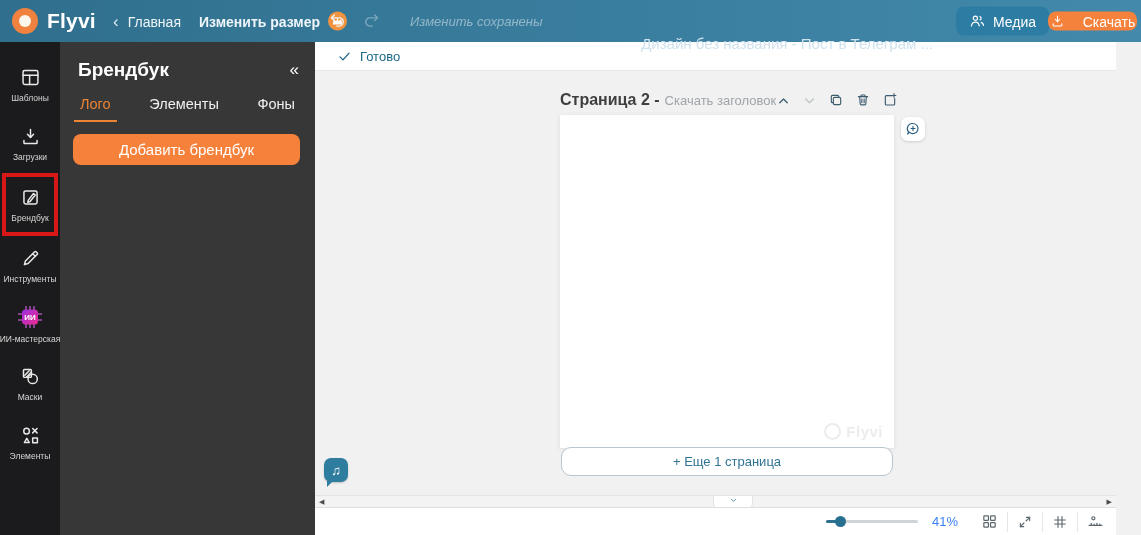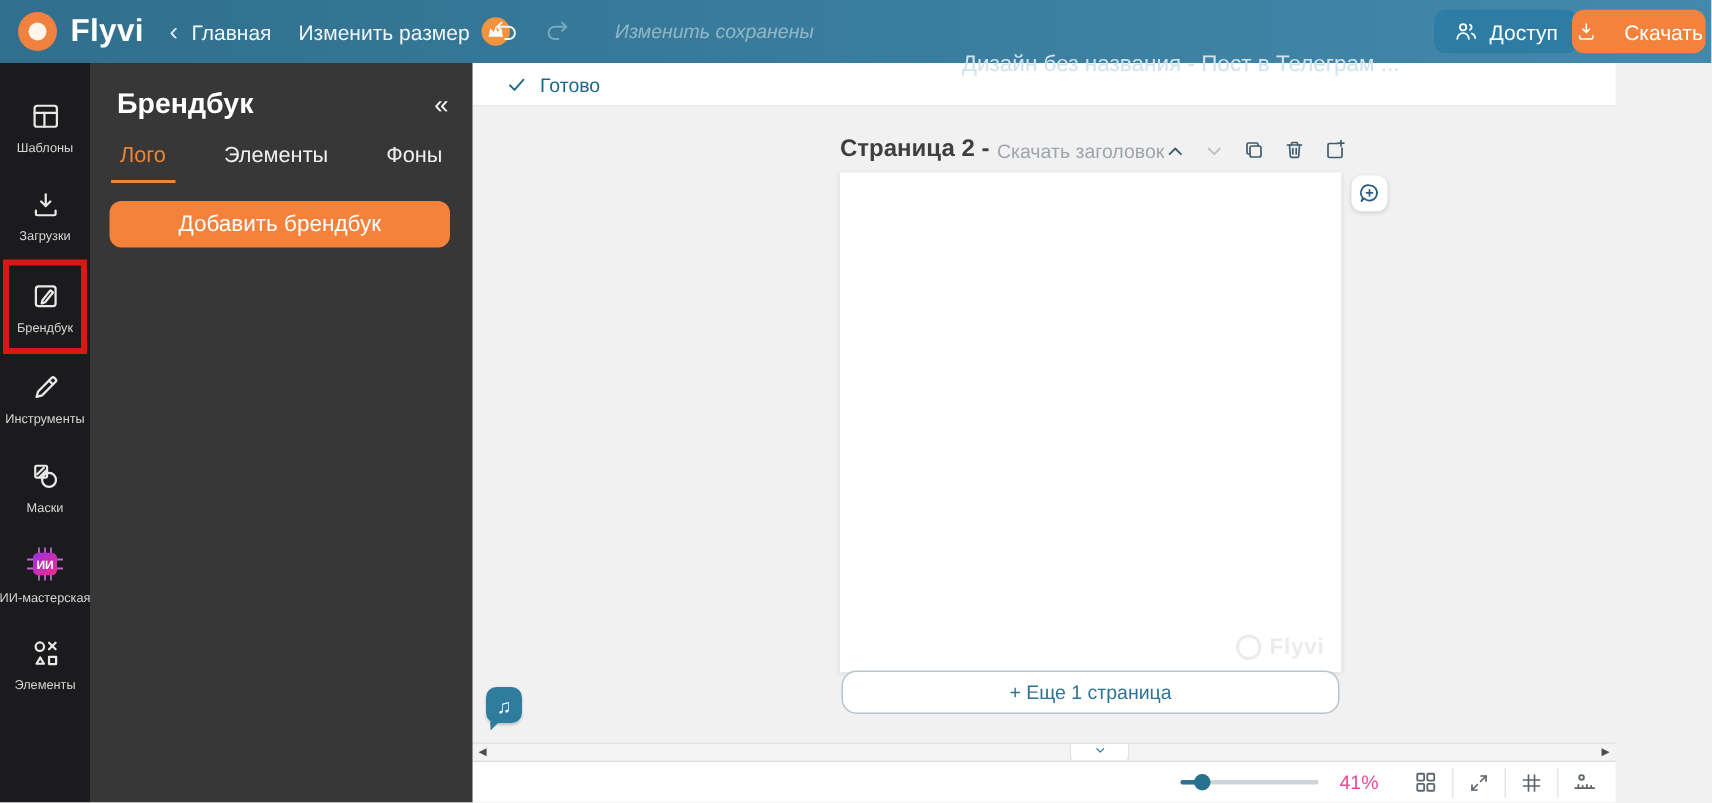--- a/index.html
+++ b/index.html
@@ -14,29 +14,29 @@
   
   .topbar{position:absolute;left:0;top:0;width:1141px;height:42px;
     background:linear-gradient(90deg,#306f8d 0%,#3a7e9f 55%,#4289ab 100%);z-index:30;}
   .topbar>*{position:absolute;top:50%;transform:translateY(-50%);}
   .logo{left:12px;display:flex;align-items:center;gap:9px;}
   .logo-disc{width:26px;height:26px;border-radius:50%;background:#f0813f;display:flex;align-items:center;justify-content:center;}
   .logo-hole{width:12px;height:12px;border-radius:50%;background:#fdf6ec;}
   .logo-text{color:#fff;font-size:21px;font-weight:700;letter-spacing:.2px;}
   .tb-back{left:113px;display:flex;align-items:center;gap:9px;color:#eef6fa;font-size:14px;font-weight:500;cursor:pointer;}
   .tb-back .chev{font-size:17px;line-height:1;color:#dcebf3;}
-  .tb-resize{left:199px;display:flex;align-items:center;gap:8px;color:#eef6fa;font-size:14px;font-weight:400;cursor:pointer;}
+  .tb-resize{left:199px;display:flex;align-items:center;gap:8px;color:#eef6fa;font-size:14px;font-weight:700;cursor:pointer;}
   .crown-badge{width:19px;height:19px;border-radius:50%;background:#f2933f;display:flex;align-items:center;justify-content:center;}
   .tb-undo{left:328px;color:#eef6fa;cursor:pointer;}
   .tb-redo{left:362px;color:#eef6fa;opacity:.38;}
   .tb-saved{left:410px;color:rgba(255,255,255,.45);font-size:13px;font-style:italic;}
   .tb-title{right:208px;color:#cfe2ee;font-size:15px;white-space:nowrap;margin-top:22px;}
   .btn-access{left:956px;height:29px;padding:0 13px;border-radius:8px;background:#2c7ca4;
     display:flex;align-items:center;gap:7px;color:#fff;font-size:14px;cursor:pointer;}
-  .btn-download{left:1048px;height:29px;width:89px;box-sizing:border-box;border-radius:8px;background:#f5823c;
+  .btn-download{left:1048px;height:19px;width:89px;box-sizing:border-box;border-radius:8px;background:#f5823c;
     display:flex;align-items:center;justify-content:center;gap:18px;color:#fff;font-size:14px;cursor:pointer;text-align:right;}
 
   
   .rail{position:absolute;left:0;top:42px;width:60px;height:493px;background:#1b1b1d;z-index:20;
     display:flex;flex-direction:column;align-items:stretch;padding-top:13px;box-sizing:border-box;}
   .rail-item{height:59px;display:flex;flex-direction:column;align-items:center;justify-content:center;gap:5px;
     color:#e9e9e9;cursor:pointer;box-sizing:border-box;}
   .rail-item .rlabel{font-size:8.5px;color:#d6d6d6;white-space:nowrap;}
   .rail-item.highlighted{border:4px solid #d81717;margin:0 2px;height:63px;}
   .ai-chip{position:relative;}
@@ -45,21 +45,21 @@
   .panel{position:absolute;left:60px;top:42px;width:255px;height:493px;background:#373737;z-index:20;box-sizing:border-box;}
   .panel-title{position:absolute;left:18px;top:17px;color:#fff;font-size:19px;font-weight:700;}
   .panel-collapse{position:absolute;right:16px;top:18px;color:#fff;font-size:17px;cursor:pointer;}
   .tabs{position:absolute;left:14px;right:14px;top:50px;height:30px;display:flex;justify-content:space-between;}
   .tab{font-size:14.5px;color:#f0f0f0;padding:4px 6px 0 6px;cursor:pointer;}
   .tab.active{color:#ec8435;border-bottom:2.5px solid #ec8435;}
   .panel-add-btn{position:absolute;left:13px;right:15px;top:92px;height:31px;border-radius:8px;background:#f6813b;
     display:flex;align-items:center;justify-content:center;color:#fff;font-size:15px;font-weight:500;cursor:pointer;}
 
   
-  .canvas-area{position:absolute;left:315px;top:42px;width:762px;height:493px;background:#f1f1f2;}
+  .canvas-area{position:absolute;left:315px;top:42px;width:762px;height:493px;background:#f1f1f2;padding-left:39px;}
   .done-strip{position:absolute;left:0;top:0;right:0;height:28px;background:#fff;border-bottom:1px solid #e8e8e8;
     display:flex;align-items:center;padding-left:22px;gap:8px;color:#1c6888;}
   .done-label{font-size:13px;font-weight:500;}
   .page-header{position:absolute;left:245px;top:49px;width:334px;display:flex;align-items:center;}
   .page-header .ptitle{font-size:16px;font-weight:700;color:#3f3f3f;white-space:nowrap;}
   .page-header .pplaceholder{font-size:13px;color:#9fa5ab;margin-left:5px;white-space:nowrap;}
   .ph-icons{margin-left:auto;display:flex;align-items:center;gap:11px;}
   .ph-icons .phi{color:#3e5d6e;cursor:pointer;}
   .ph-icons .phi.disabled{color:#bcc2c6;}
   .page{position:absolute;left:245px;top:73px;width:334px;height:333px;background:#fff;
@@ -82,21 +82,21 @@
     display:flex;align-items:center;justify-content:space-between;padding:0 4px;box-sizing:border-box;}
   .hs-arrow{font-size:7px;color:#4c4c4c;line-height:1;cursor:pointer;}
 
   
   .bottombar{position:absolute;left:0;right:0;bottom:0;height:27px;background:#fff;border-top:1px solid #dedede;z-index:4;
     display:flex;align-items:center;justify-content:flex-end;padding-right:3px;}
   .slider{position:relative;width:92px;height:11px;margin-right:10px;cursor:pointer;}
   .slider-track{position:absolute;left:0;right:0;top:4px;height:3px;background:#cfd4d8;border-radius:2px;}
   .slider-fill{position:absolute;left:0;top:4px;height:3px;width:15px;background:#2e7191;border-radius:2px;}
   .slider-handle{position:absolute;left:9px;top:0;width:11px;height:11px;border-radius:50%;background:#27708f;}
-  .zoom-pct{font-size:13px;color:#ec4899;margin-right:14px;min-width:30px;text-align:right;}
+  .zoom-pct{font-size:13px;color:#3b82f6;margin-right:14px;min-width:30px;text-align:right;}
   .bb-icon{color:#5c666d;margin:0 9px;cursor:pointer;}
   .bb-div{width:1px;height:20px;background:#e6e6e6;}
 </style>
 </head>
 <body>
 
 <div class="topbar">
   <div class="logo">
     <span class="logo-disc">
         <span class="logo-hole"></span>
@@ -131,21 +131,21 @@
   <div class="tb-title">Дизайн без названия - Пост в Телеграм ...</div>
   <div class="btn-access">
     <span>
       <svg class="ic" width="17" height="17" viewBox="0 0 24 24">
           <circle cx="9" cy="8" r="3"></circle>
           <path d="M3.5 19c.5-3.4 2.6-5.4 5.5-5.4s5 2 5.5 5.4"></path>
           <path d="M15.5 5.6a2.6 2.6 0 0 1 0 4.8"></path>
           <path d="M17.3 13.9c1.8.7 2.9 2.2 3.2 4.3"></path>
         </svg>
     </span>
-    <span>Доступ</span>
+    <span>Медиа</span>
   </div>
   <div class="btn-download">
     <span>
       <svg class="ic" width="15" height="15" viewBox="0 0 24 24">
           <path d="M12 4v9"></path>
           <path d="M8.5 9.5L12 13l3.5-3.5"></path>
           <path d="M5 16.5v2A1.5 1.5 0 0 0 6.5 20h11a1.5 1.5 0 0 0 1.5-1.5v-2"></path>
         </svg>
     </span>
     <span>Скачать</span>
@@ -183,31 +183,20 @@
     <span class="rlabel">Брендбук</span>
   </div>
   <div class="rail-item">
     <span>
       <svg class="ic" width="21" height="21" viewBox="0 0 24 24">
           <path d="M5 19l1.2-4.2L16.5 4.5a1.5 1.5 0 0 1 2.1 0l.9.9a1.5 1.5 0 0 1 0 2.1L9.2 17.8 5 19z"></path>
           <line x1="14.5" y1="6.5" x2="17.5" y2="9.5"></line>
         </svg>
     </span>
     <span class="rlabel">Инструменты</span>
-  </div>
-  <div class="rail-item">
-    <span>
-      <svg class="ic" width="21" height="21" viewBox="0 0 24 24">
-          <rect x="4" y="4" width="9" height="9" rx="1"></rect>
-          <line x1="5.5" y1="10.5" x2="10.5" y2="5.5"></line>
-          <line x1="7.5" y1="12.5" x2="12.5" y2="7.5"></line>
-          <circle cx="14.5" cy="14.8" r="5.3"></circle>
-        </svg>
-    </span>
-    <span class="rlabel">Маски</span>
   </div>
   <div class="rail-item">
     <span class="ai-chip">
       <svg width="26" height="24" viewBox="0 0 26 24">
         <defs>
             <linearGradient id="aig" x1="0" y1="0" x2="1" y2="1">
               <stop offset="0" stop-color="#9b30e0"></stop>
               <stop offset="1" stop-color="#ee2b8e"></stop>
             </linearGradient>
           </defs>
@@ -225,20 +214,31 @@
         </g>
         <rect x="5" y="4.5" width="16" height="15" rx="3.5" fill="url(#aig)"></rect>
         <text x="13" y="15" font-size="8" font-weight="bold" fill="#ffffff" text-anchor="middle" font-family="Liberation Sans, sans-serif">ИИ</text>
       </svg>
     </span>
     <span class="rlabel">ИИ-мастерская</span>
   </div>
   <div class="rail-item">
     <span>
       <svg class="ic" width="21" height="21" viewBox="0 0 24 24">
+          <rect x="4" y="4" width="9" height="9" rx="1"></rect>
+          <line x1="5.5" y1="10.5" x2="10.5" y2="5.5"></line>
+          <line x1="7.5" y1="12.5" x2="12.5" y2="7.5"></line>
+          <circle cx="14.5" cy="14.8" r="5.3"></circle>
+        </svg>
+    </span>
+    <span class="rlabel">Маски</span>
+  </div>
+  <div class="rail-item">
+    <span>
+      <svg class="ic" width="21" height="21" viewBox="0 0 24 24">
           <circle cx="7.5" cy="7" r="3.2"></circle>
           <path d="M14.5 4l5 5"></path>
           <path d="M19.5 4l-5 5"></path>
           <path d="M5 20l2.8-4.8L10.6 20z"></path>
           <rect x="14.5" y="14.8" width="5.4" height="5.4"></rect>
         </svg>
     </span>
     <span class="rlabel">Элементы</span>
   </div>
 </div>

